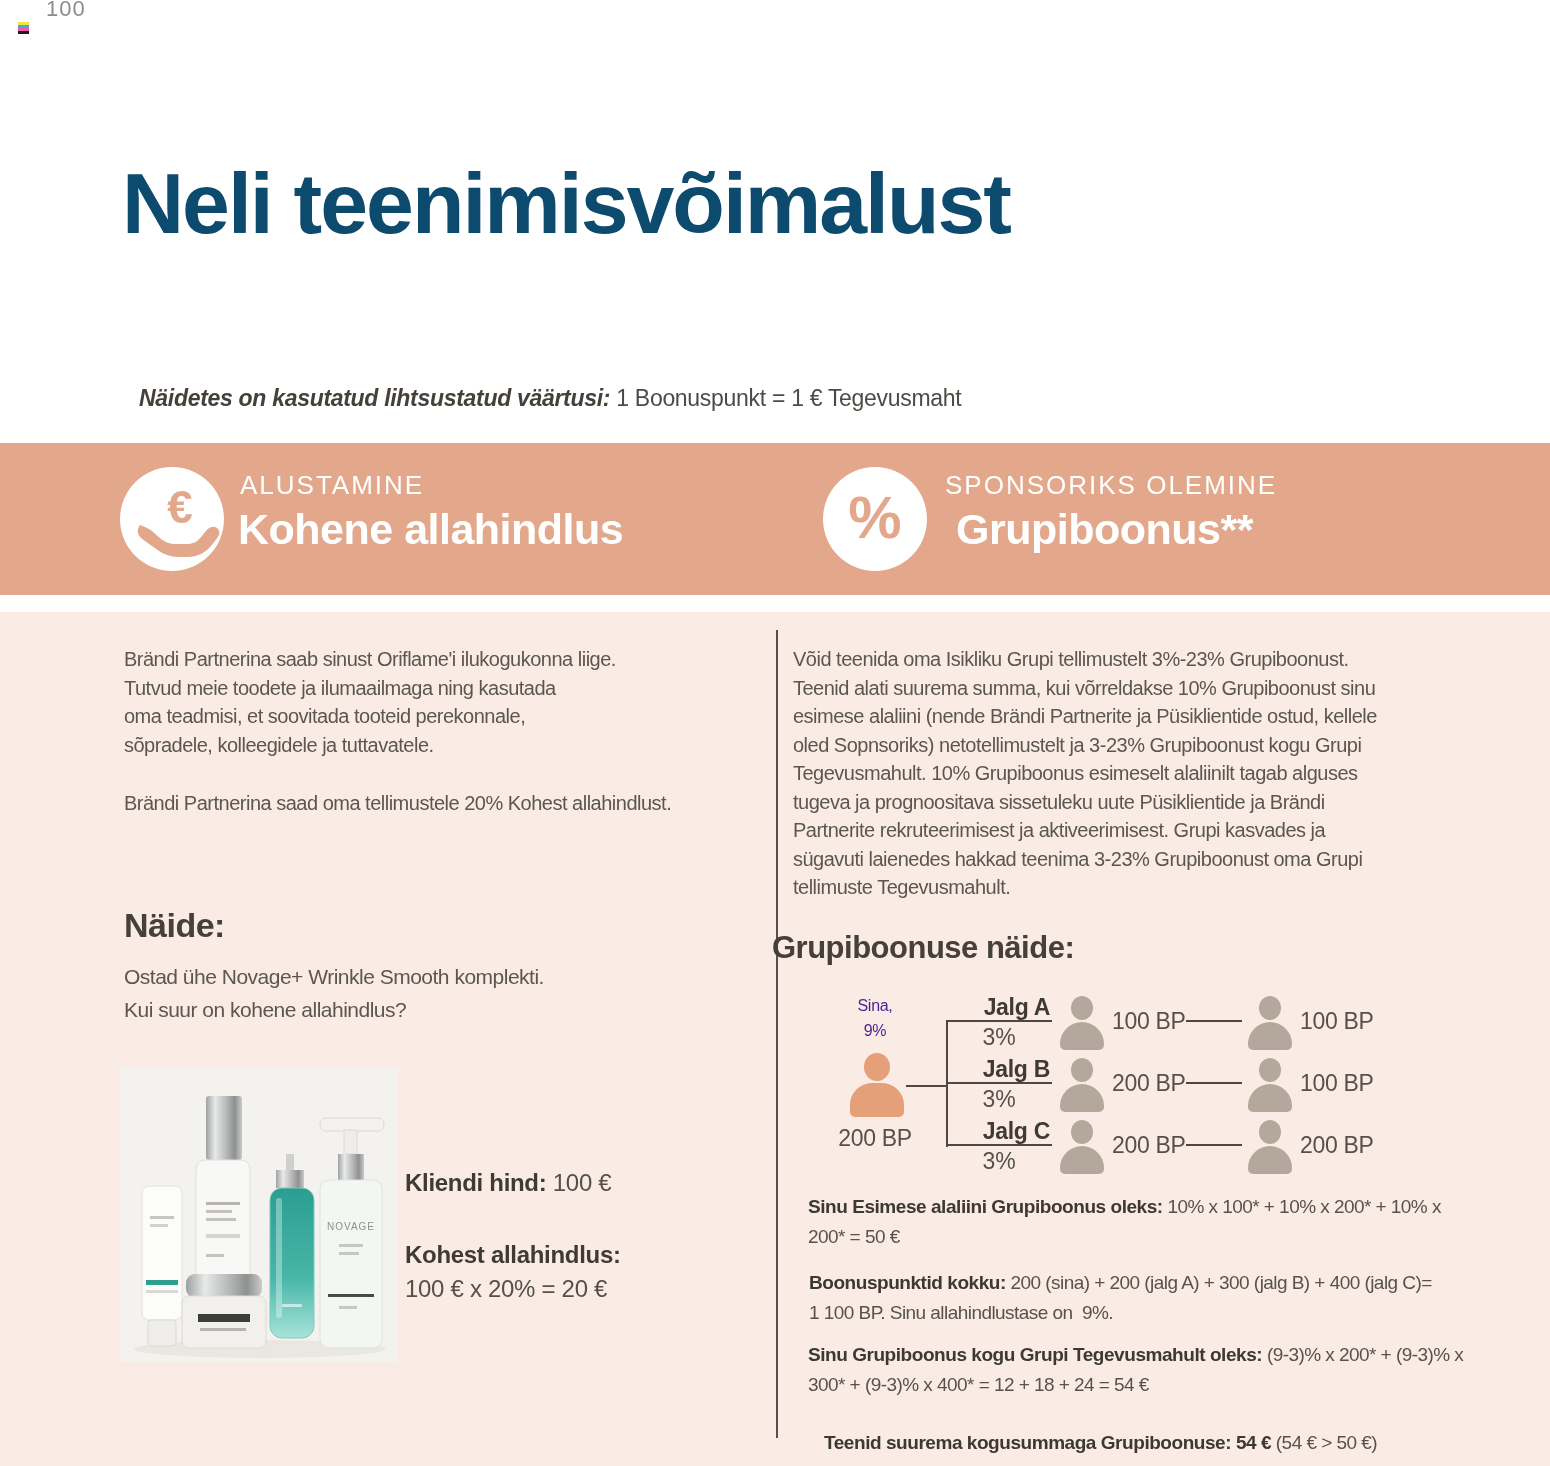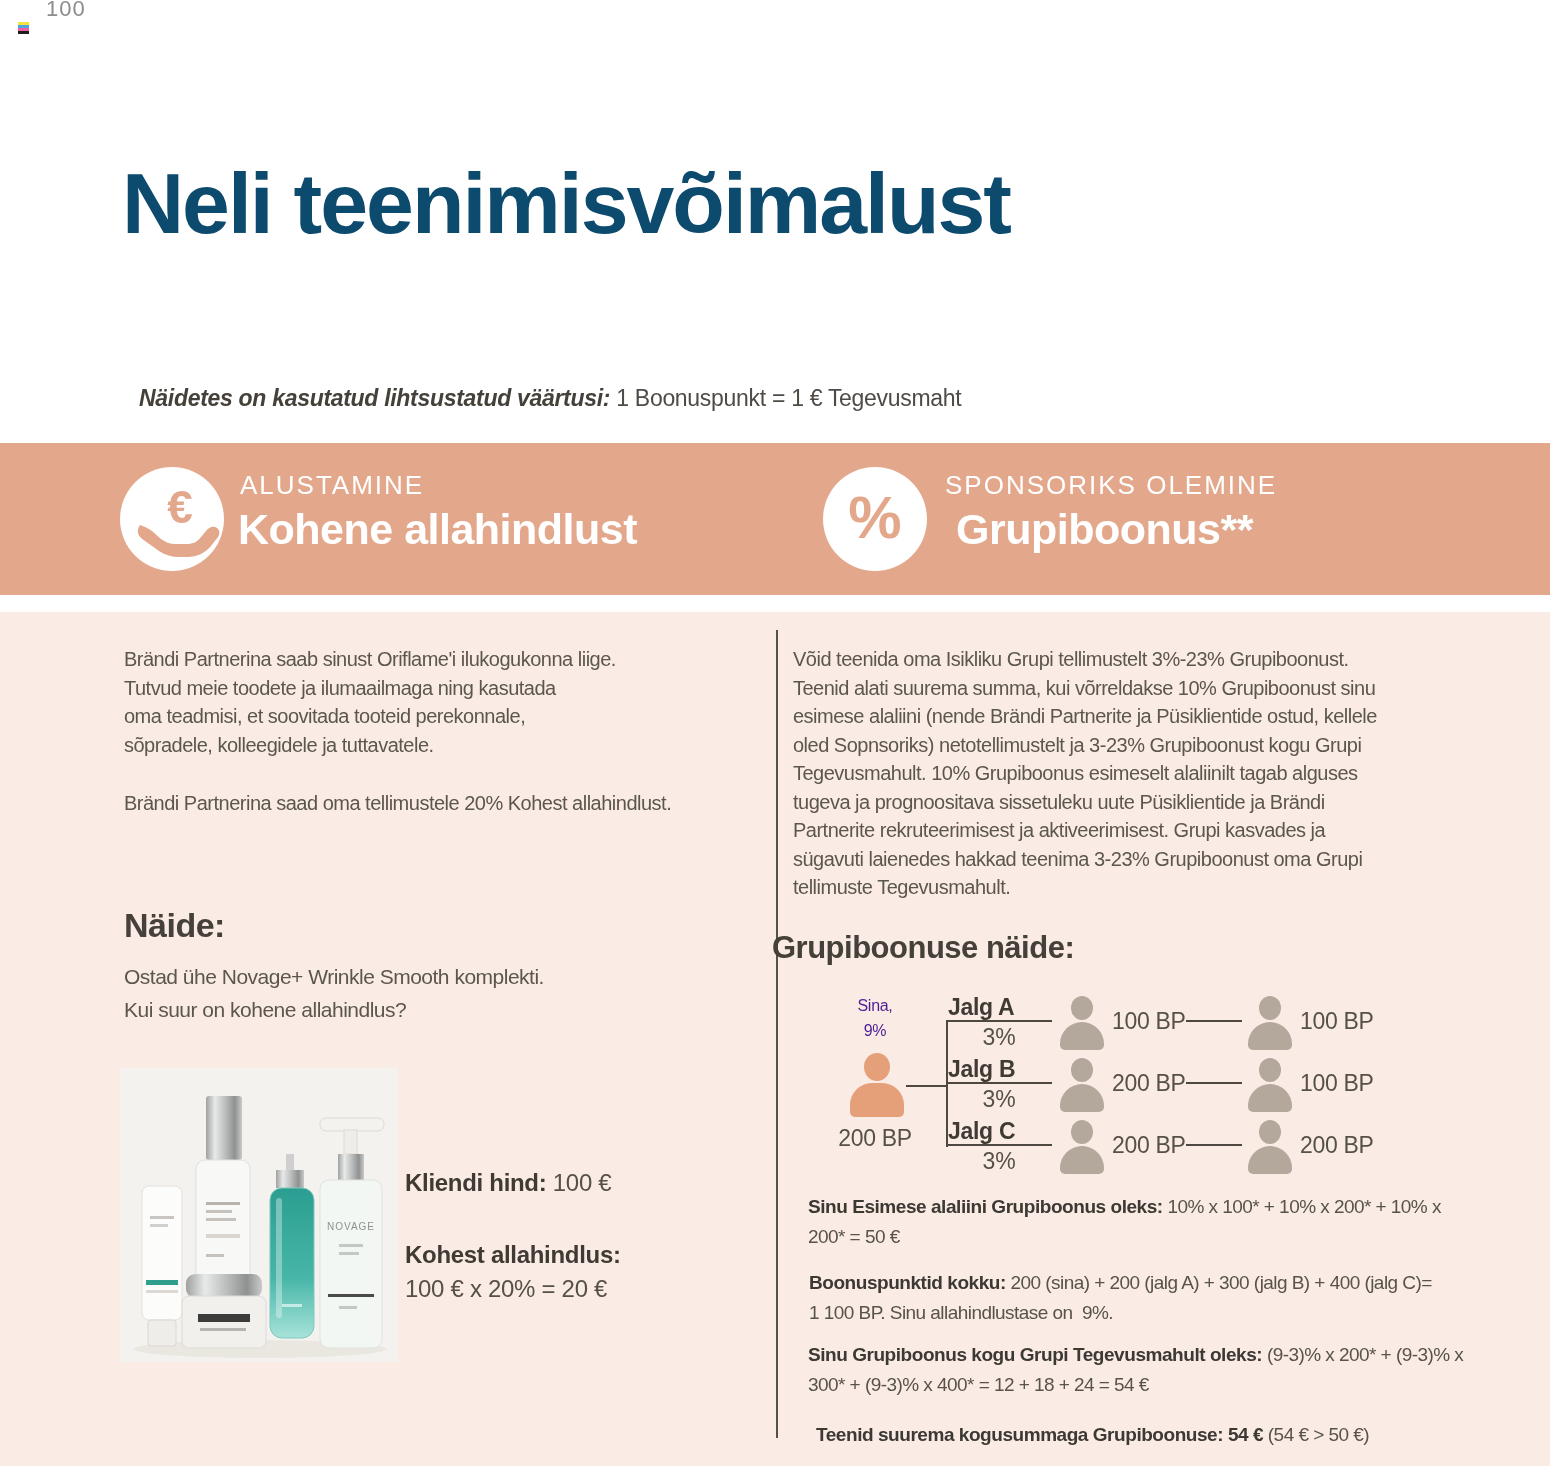--- a/index.html
+++ b/index.html
@@ -30,21 +30,21 @@
   .price{font-size:24px;color:#55504a;letter-spacing:-0.3px;line-height:34px}
   .price b{color:#3f3a34}
   .calc{font-size:19px;line-height:30px;letter-spacing:-0.55px;color:#57524c;margin:0}
   .calc b{color:#3c3833;letter-spacing:-0.45px}
   .calc span{white-space:pre}
   
   .diag{left:808px;top:997px;width:600px;height:190px}
   .diag-line{position:absolute;background:#4d4842}
   .diag-center{text-align:center}
   .sina-label{font-weight:normal;font-size:16px;color:#4c1d95;letter-spacing:-0.3px}
-  .leg-label{position:absolute;left:140px;width:102px;text-align:left;font-weight:bold;font-size:23px;color:#3f3a34;letter-spacing:-0.3px}
+  .leg-label{position:absolute;left:140px;width:102px;text-align:right;font-weight:bold;font-size:23px;color:#3f3a34;letter-spacing:-0.3px}
   .leg-pct{position:absolute;left:140px;width:102px;text-align:center;font-size:23px;color:#55504a}
   .bp{position:absolute;font-size:23px;color:#55504a;letter-spacing:-0.3px}
   .person{position:absolute;width:48px}
   .person .p-head{width:22px;height:24px;border-radius:50%;margin:0 auto}
   .person .p-body{width:44px;height:28px;border-radius:22px 22px 5px 5px;margin:2px auto 0}
   .person.gray .p-head,.person.gray .p-body{background:#b4a89d}
   .person.you{width:58px}
   .person.you .p-head{width:26px;height:28px;background:#e59f79}
   .person.you .p-body{width:54px;height:34px;background:#e59f79}
   .photo{left:120px;top:1068px;width:278px;height:294px}
@@ -66,21 +66,21 @@
 </p>
 
 <div class="abs banner">
   <div class="abs circle" style="left:120px;top:24px">
     <svg width="104" height="104" viewBox="0 0 104 104">
       <text x="60" y="56" text-anchor="middle" font-size="46" font-weight="bold" fill="#e3a88b" font-family="Liberation Sans, sans-serif">€</text>
       <path fill="#e3a88b" d="M20 58 c-5 7 -1 12 5 16 l14 10 c6 4 13 6 20 6 h9 c9 0 17 -4 23 -11 l7 -9 c3 -4 1 -9 -3 -10 c-3 -1 -7 1 -9 4 l-5 6 c-4 5 -8 7 -14 7 h-12 c-5 0 -10 -2 -14 -5 l-9 -8 c-4 -3 -9 -5 -12 -6 z"></path>
     </svg>
   </div>
   <div class="abs kicker" style="left:240px;top:470px;top:27px">ALUSTAMINE</div>
-  <div class="abs banner-title" style="left:238px;top:62px">Kohene allahindlust</div>
+  <div class="abs banner-title" style="left:238px;top:62px">Kohene allahindlus</div>
 
   <div class="abs circle" style="left:823px;top:24px">
     <svg width="104" height="104" viewBox="0 0 104 104">
       <text x="52" y="71" text-anchor="middle" font-size="60" font-weight="bold" fill="#e3a88b" font-family="Liberation Sans, sans-serif">%</text>
     </svg>
   </div>
   <div class="abs kicker" style="left:945px;top:27px">SPONSORIKS OLEMINE</div>
   <div class="abs banner-title" style="left:956px;top:62px">Grupiboonus**</div>
 </div>
 
@@ -243,16 +243,16 @@
 <p class="abs calc" style="left:808px;top:1267px;margin:1px">
   <b>Boonuspunktid kokku:</b>
   <span>200 (sina) + 200 (jalg A) + 300 (jalg B) + 400 (jalg C)=
 1 100 BP. Sinu allahindlustase on  9%.</span>
 </p>
 <p class="abs calc" style="left:808px;top:1340px;margin:0">
   <b>Sinu Grupiboonus kogu Grupi Tegevusmahult oleks:</b>
   <span>(9-3)% x 200* + (9-3)% x
 300* + (9-3)% x 400* = 12 + 18 + 24 = 54 €</span>
 </p>
-<p class="abs calc" style="left:808px;top:1412px;margin:8px">
+<p class="abs calc" style="left:808px;top:1412px;margin:16px">
   <b>Teenid suurema kogusummaga Grupiboonuse: 54 €</b>
   <span>(54 € &gt; 50 €)</span>
 </p>
 
 </body></html>

